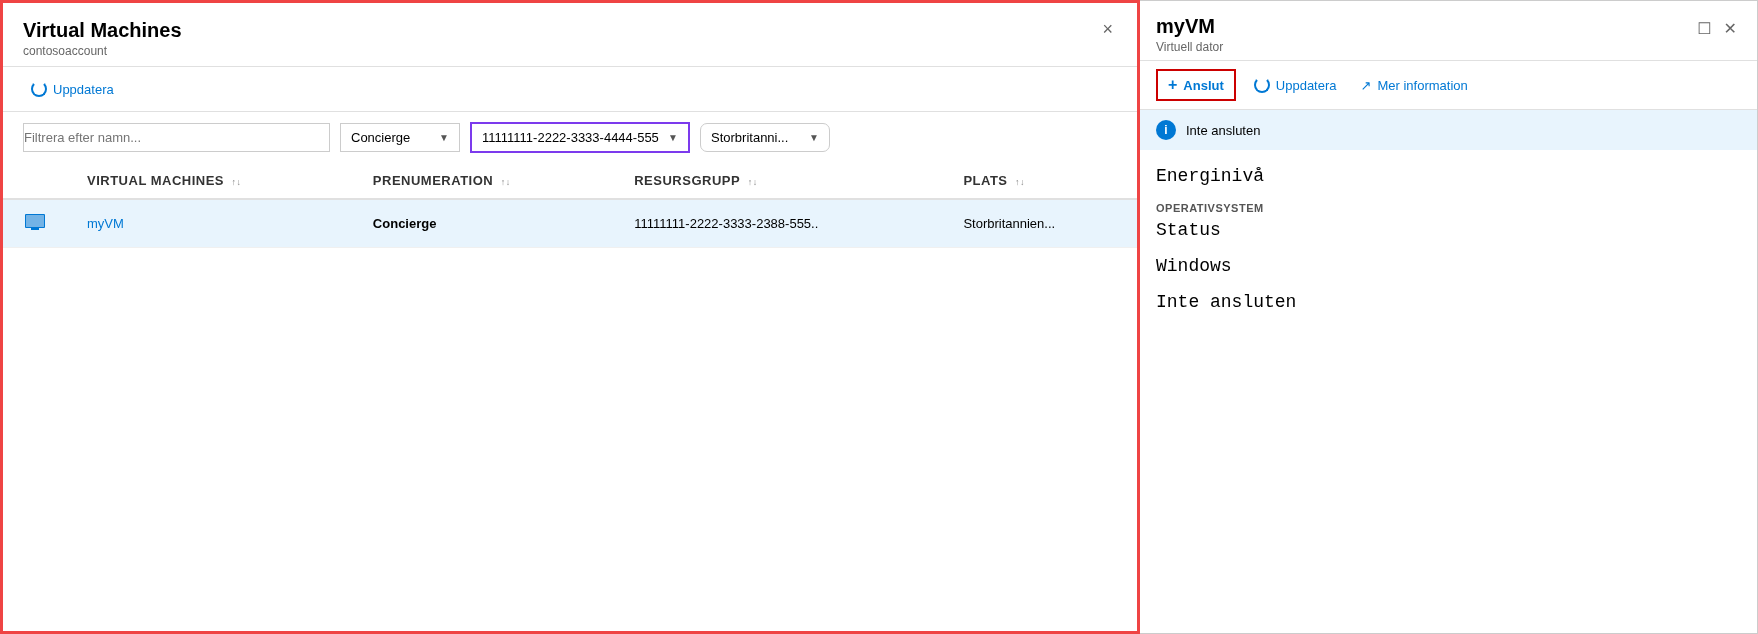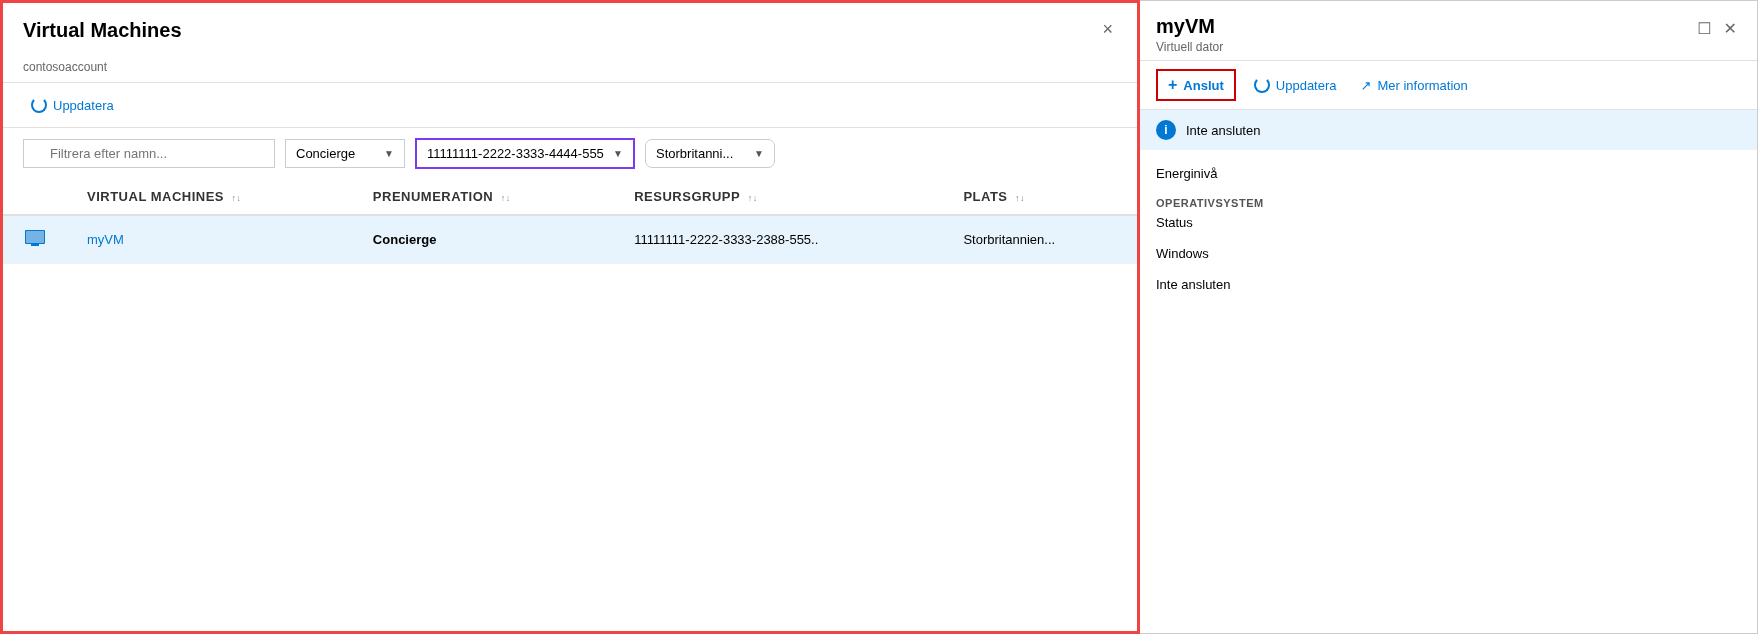--- a/index.html
+++ b/index.html
@@ -24,21 +24,21 @@
 
     .panel-title {
       font-size: 20px;
       font-weight: 600;
       color: #000;
     }
 
     .panel-subtitle {
       font-size: 12px;
       color: #666;
-      margin-top: 18px;
+      margin-top: 2px;
     }
 
     .close-btn {
       background: none;
       border: none;
       font-size: 18px;
       cursor: pointer;
       color: #666;
       padding: 0 4px;
     }
@@ -73,22 +73,22 @@
     }
 
     .filters-row {
       padding: 10px 20px;
       display: flex;
       gap: 10px;
       align-items: center;
     }
 
     .filter-input {
-      width: 252px;
-      padding: 6px 26px;
+      width: 307px;
+      padding: 6px 0;
       border: 1px solid #ccc;
       font-size: 13px;
       color: #999;
     }
 
     .filter-select {
       padding: 6px 10px;
       border: 1px solid #ccc;
       font-size: 13px;
       background: #fff;
@@ -276,22 +276,23 @@
       padding: 16px;
       flex: 1;
       overflow-y: auto;
     }
 
     .detail-item {
       margin-bottom: 16px;
     }
 
     .detail-value {
-      font-size: 13px;
+      font-size: 18px;
       color: #000;
+      font-family: Liberation Mono, monospace;
     }
 
     .section-header {
       font-size: 11px;
       font-weight: 700;
       color: #555;
       text-transform: uppercase;
       letter-spacing: 0.5px;
       margin-top: 16px;
       margin-bottom: 6px;

